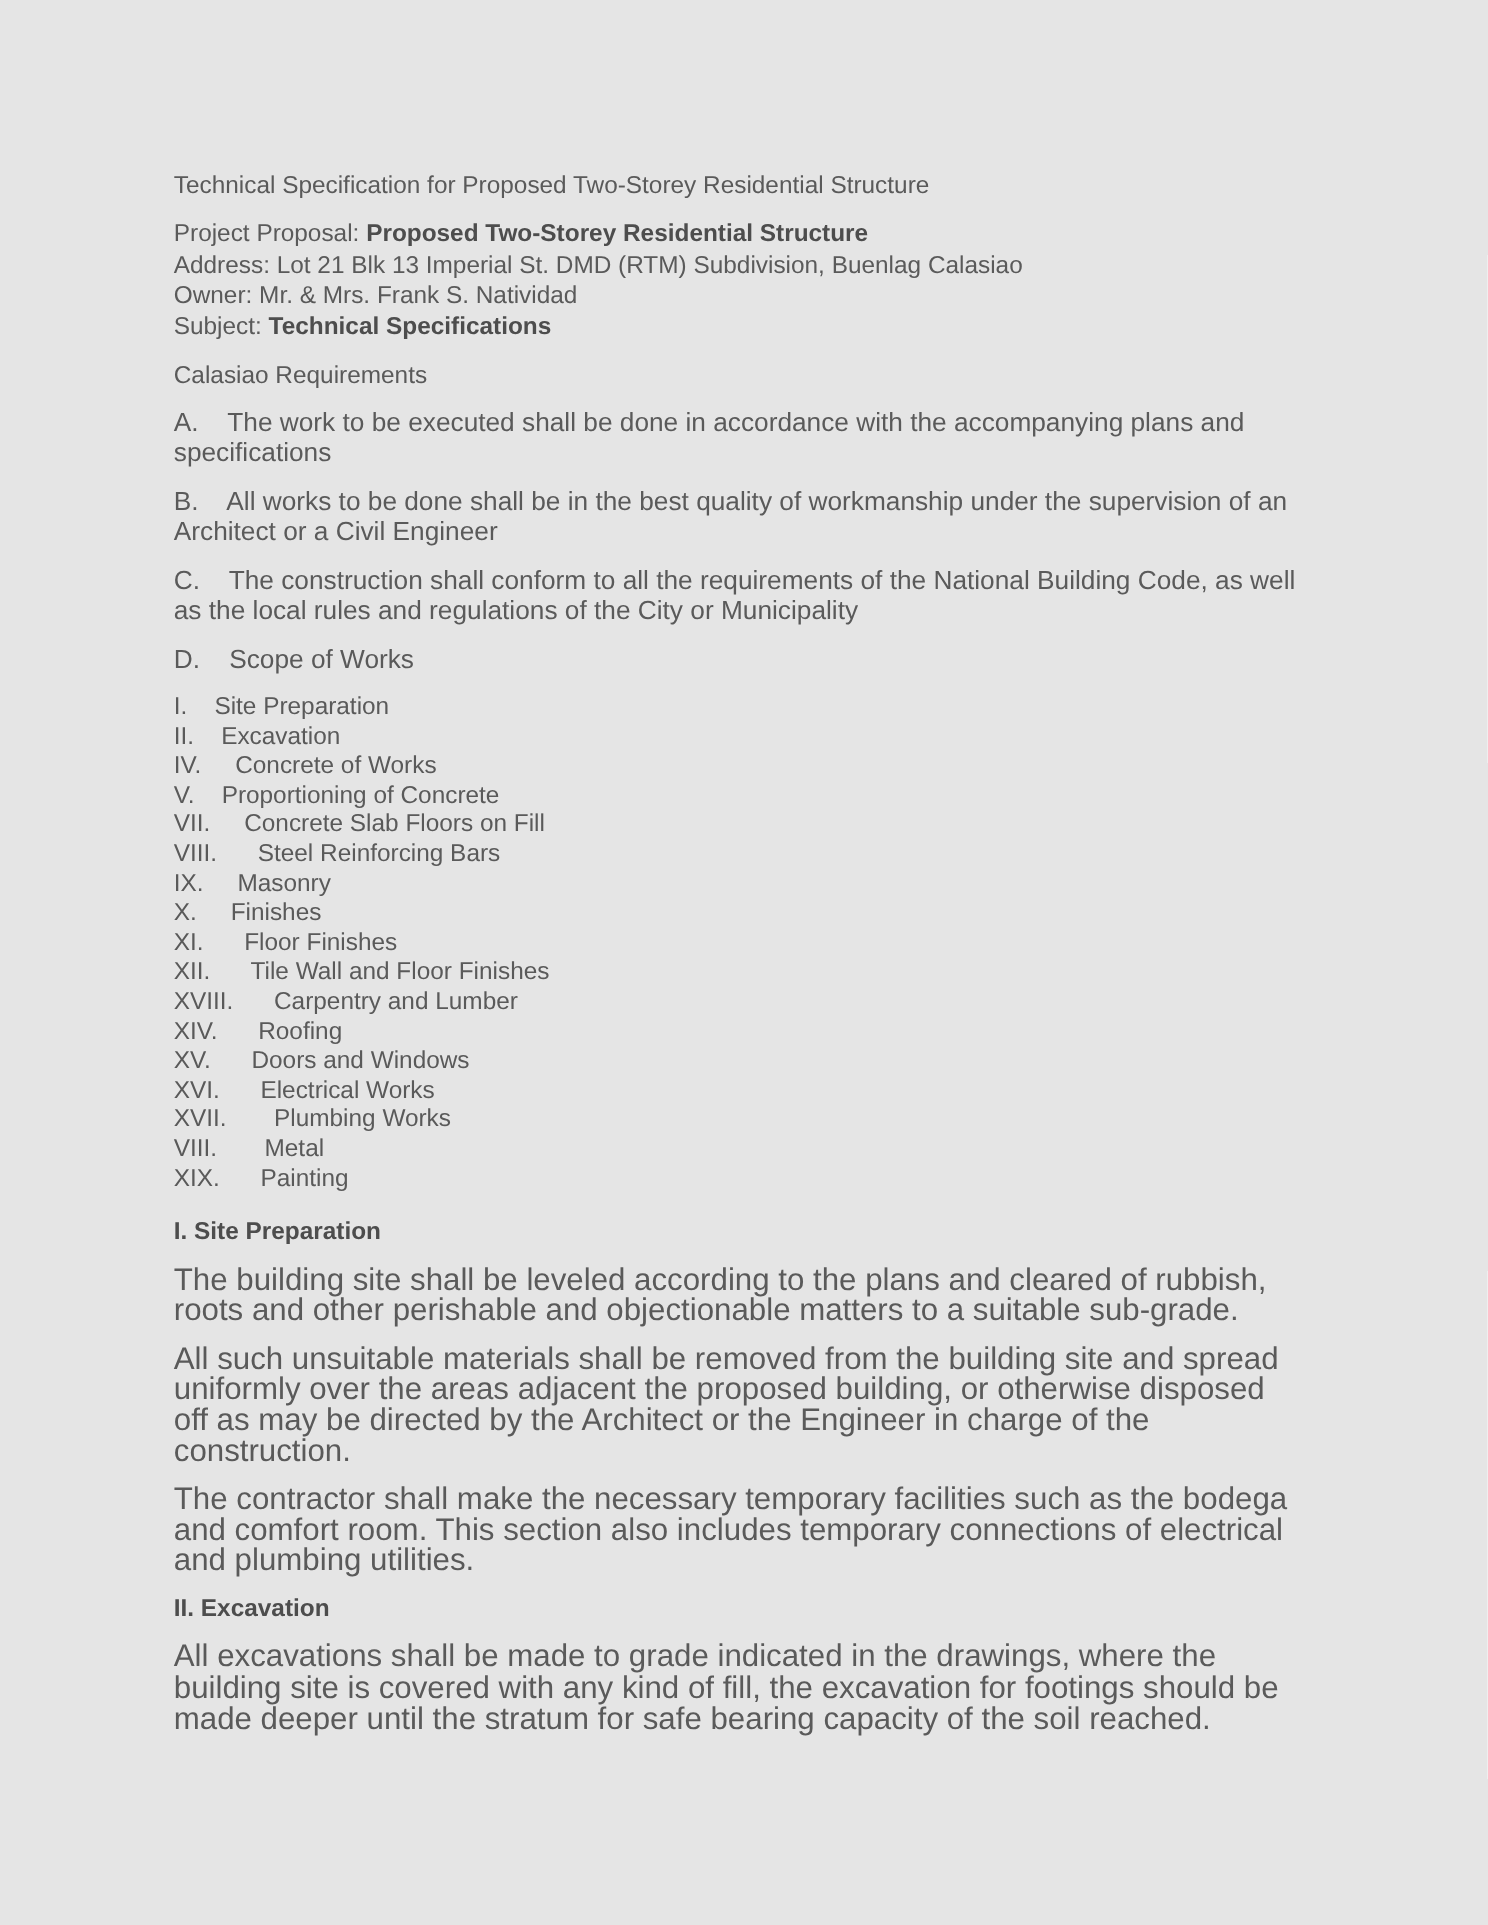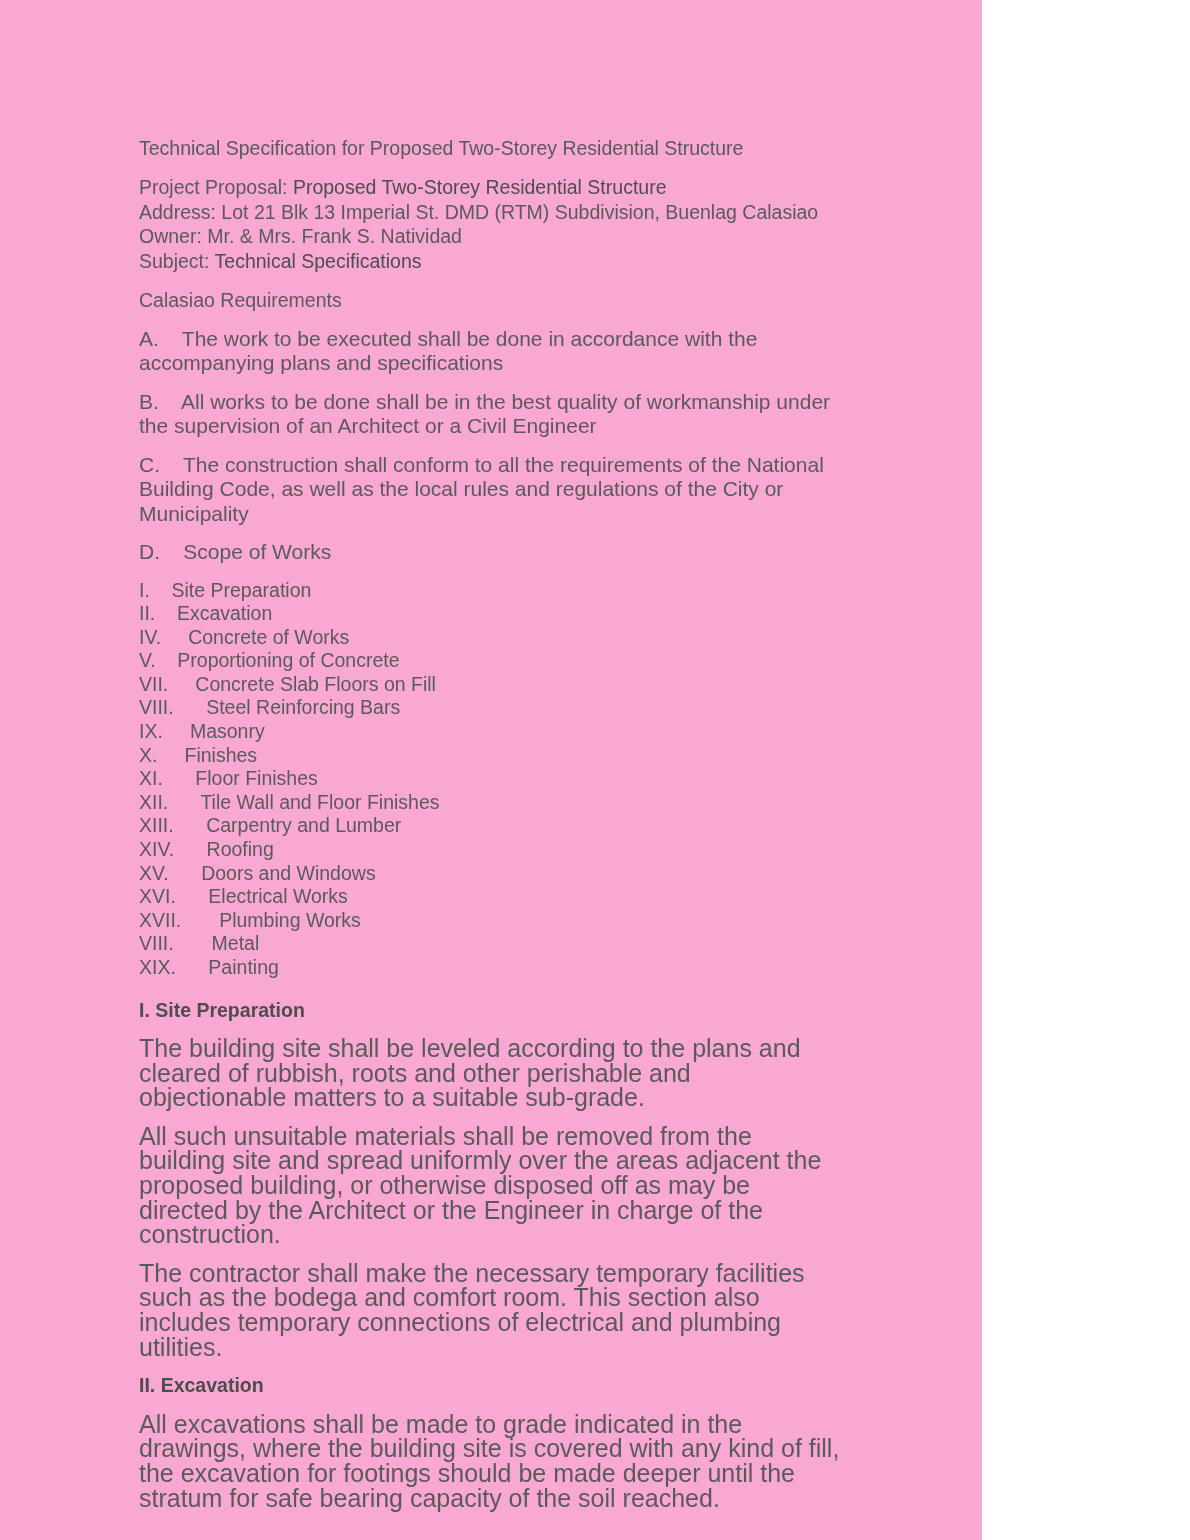--- a/index.html
+++ b/index.html
@@ -9,42 +9,42 @@
   }
   body {
     width: 1190px;
     height: 1540px;
     font-family: "Liberation Sans", sans-serif;
     color: #5a5a5a;
     -webkit-font-smoothing: antialiased;
   }
   .page {
     box-sizing: border-box;
-    width: 982px;
+    width: 1190px;
     min-height: 1540px;
     padding: 136px 140px 0 139px;
-    background: #f9a8d4;
+    background: #e5e5e5;
   }
   .doc-title {
     font-size: 19.5px;
     line-height: 24px;
     font-weight: normal;
     margin: 0 0 15px 0;
   }
   .info-block {
     font-size: 19.5px;
     line-height: 24.5px;
     margin: 0 0 15px 0;
   }
   .info-line {
     display: block;
     white-space: pre-wrap;
   }
   .info-line b {
-    font-weight: normal;
+    font-weight: bold;
     color: #4d4d4d;
   }
   .para {
     font-size: 19.5px;
     line-height: 24.5px;
     margin: 0 0 14px 0;
     max-width: 912px;
   }
   .lettered {
     font-size: 21px;
@@ -106,21 +106,21 @@
     <span class="roman-item">I.    Site Preparation</span>
     <span class="roman-item">II.    Excavation</span>
     <span class="roman-item">IV.     Concrete of Works</span>
     <span class="roman-item">V.    Proportioning of Concrete</span>
     <span class="roman-item">VII.     Concrete Slab Floors on Fill</span>
     <span class="roman-item">VIII.      Steel Reinforcing Bars</span>
     <span class="roman-item">IX.     Masonry</span>
     <span class="roman-item">X.     Finishes</span>
     <span class="roman-item">XI.      Floor Finishes</span>
     <span class="roman-item">XII.      Tile Wall and Floor Finishes</span>
-    <span class="roman-item">XIII.      Carpentry and Lumber</span>
+    <span class="roman-item">XVIII.      Carpentry and Lumber</span>
     <span class="roman-item">XIV.      Roofing</span>
     <span class="roman-item">XV.      Doors and Windows</span>
     <span class="roman-item">XVI.      Electrical Works</span>
     <span class="roman-item">XVII.       Plumbing Works</span>
     <span class="roman-item">VIII.       Metal</span>
     <span class="roman-item">XIX.      Painting</span>
   </div>
 
   <div class="section-head">I. Site Preparation</div>
   <div class="body-para">The building site shall be leveled according to the plans and cleared of rubbish, roots and other perishable and objectionable matters to a suitable sub-grade.</div>

